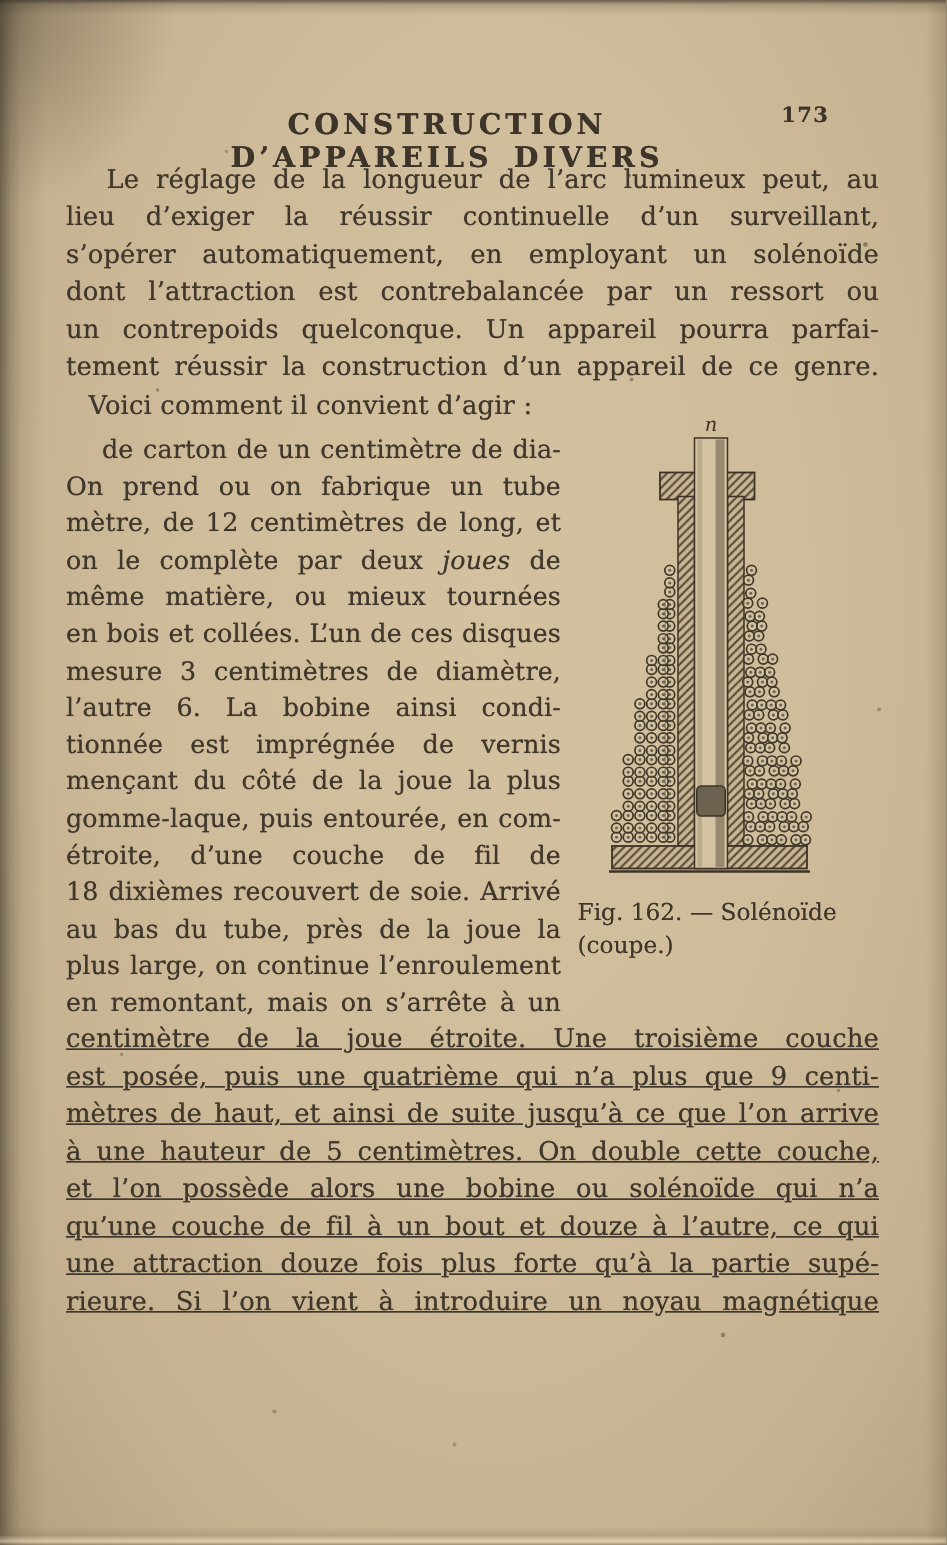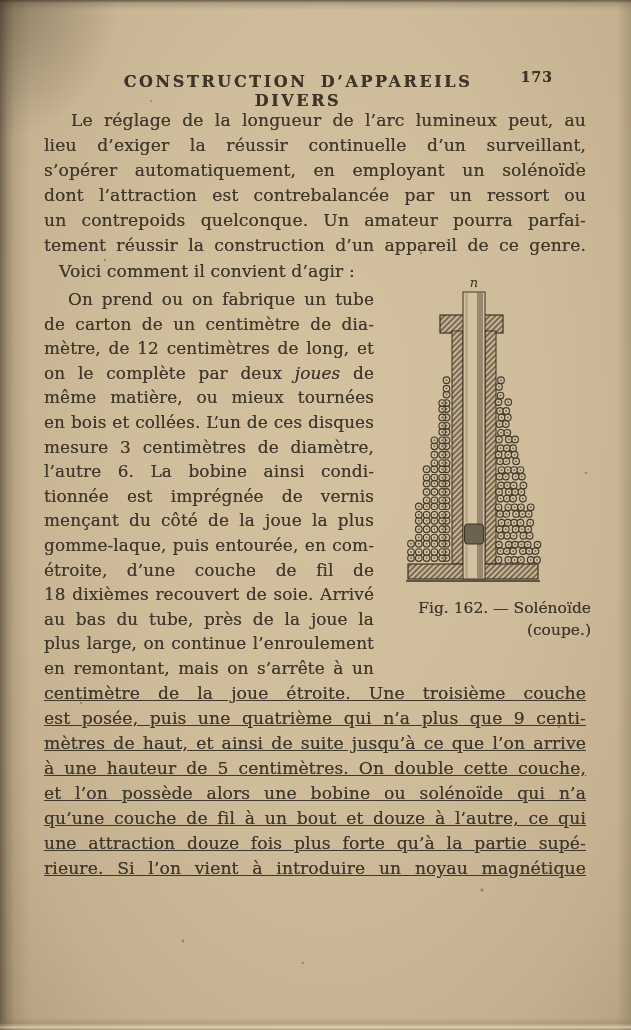--- a/index.html
+++ b/index.html
@@ -36,65 +36,65 @@
       80px 702px 0 0.2px rgba(70,58,42,.35),
       182px 940px 0 0.4px rgba(70,58,42,.35),
       302px 962px 0 0.3px rgba(70,58,42,.3),
       481px 889px 0 0.5px rgba(70,58,42,.45),
       558px 726px 0 0.2px rgba(70,58,42,.35),
       150px 100px 0 0.2px rgba(70,58,42,.3);}
 
   .header{position:absolute;top:72px;left:44px;width:542px;height:24px;}
   .header-title{
     position:absolute;left:70px;right:104px;text-align:center;
-    font-size:16px;font-weight:bold;letter-spacing:2.6px;word-spacing:5px;
+    font-size:19px;font-weight:bold;letter-spacing:2.6px;word-spacing:5px;
     color:#3d352a;text-shadow:0 0 .4px rgba(61,53,42,.8);}
   .header-page-number{
     position:absolute;right:33px;top:-3px;font-size:14px;font-weight:bold;
     letter-spacing:1px;color:#3d352a;text-shadow:0 0 .4px rgba(61,53,42,.8);}
 
   .textblock{position:absolute;font-size:17.2px;letter-spacing:.1px;
     text-shadow:0 0 .45px rgba(63,55,43,.75);}
   .tline{text-align:justify;text-align-last:justify;}
   .para1{top:108px;left:44px;width:542px;line-height:25.1px;}
   .para1 .tline:first-child{text-indent:27px;}
   .voici{top:259px;left:32px;width:542px;line-height:25px;text-indent:27px;}
   .coltext{top:287px;left:44px;width:330px;line-height:24.6px;font-size:16.9px;}
   .coltext .tline:first-child{text-indent:24px;}
   .fulltext{top:681px;left:44px;width:542px;line-height:25px;text-decoration:underline;}
 
   .figure-wrap{position:absolute;top:276px;left:398px;width:206px;height:318px;}
   .figure-svg{display:block;width:206px;height:318px;}
-  .figcaption{position:absolute;top:597px;left:385px;width:206px;text-align:right;
+  .figcaption{position:absolute;top:597px;left:385px;width:206px;text-align:left;
     font-size:15.5px;line-height:22px;color:#3e362b;text-shadow:0 0 .4px rgba(62,54,43,.7);}
 </style>
 </head>
 <body>
 
 <div class="page">
 
   <div class="header">
     <div class="header-title">CONSTRUCTION D’APPAREILS DIVERS</div>
     <div class="header-page-number">173</div>
   </div>
 
   <div class="textblock para1">
       <div class="tline">Le réglage de la longueur de l’arc lumineux peut, au</div>
       <div class="tline">lieu d’exiger la réussir continuelle d’un surveillant,</div>
       <div class="tline">s’opérer automatiquement, en employant un solénoïde</div>
       <div class="tline">dont l’attraction est contrebalancée par un ressort ou</div>
-      <div class="tline">un contrepoids quelconque. Un amateur pourra parfai-</div>
+      <div class="tline">un contrepoids quelconque. Un appareil pourra parfai-</div>
       <div class="tline">tement réussir la construction d’un appareil de ce genre.</div>
     </div>
 
   <div class="textblock voici">Voici comment il convient d’agir :</div>
 
   <div class="textblock coltext">
+      <div class="tline">de carton de un centimètre de dia-</div>
       <div class="tline">On prend ou on fabrique un tube</div>
-      <div class="tline">de carton de un centimètre de dia-</div>
       <div class="tline">mètre, de 12 centimètres de long, et</div>
       <div class="tline">on le complète par deux <i>joues</i> de</div>
       <div class="tline">même matière, ou mieux tournées</div>
       <div class="tline">en bois et collées. L’un de ces disques</div>
       <div class="tline">mesure 3 centimètres de diamètre,</div>
       <div class="tline">l’autre 6. La bobine ainsi condi-</div>
       <div class="tline">tionnée est imprégnée de vernis</div>
       <div class="tline">mençant du côté de la joue la plus</div>
       <div class="tline">gomme-laque, puis entourée, en com-</div>
       <div class="tline">étroite, d’une couche de fil de</div>

